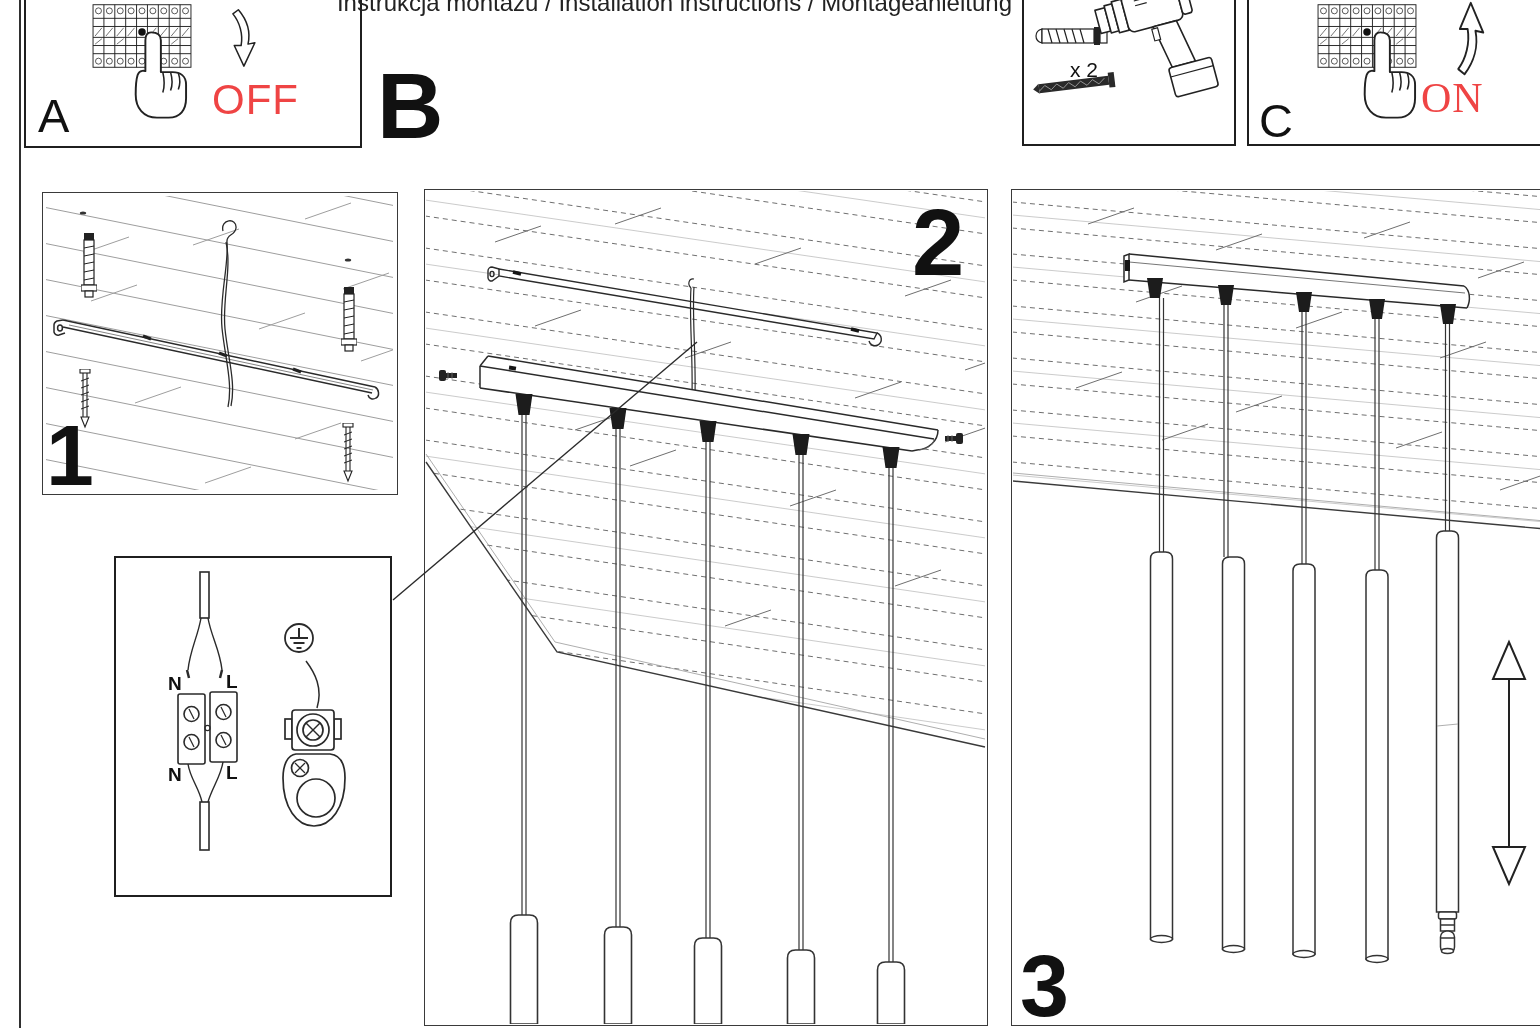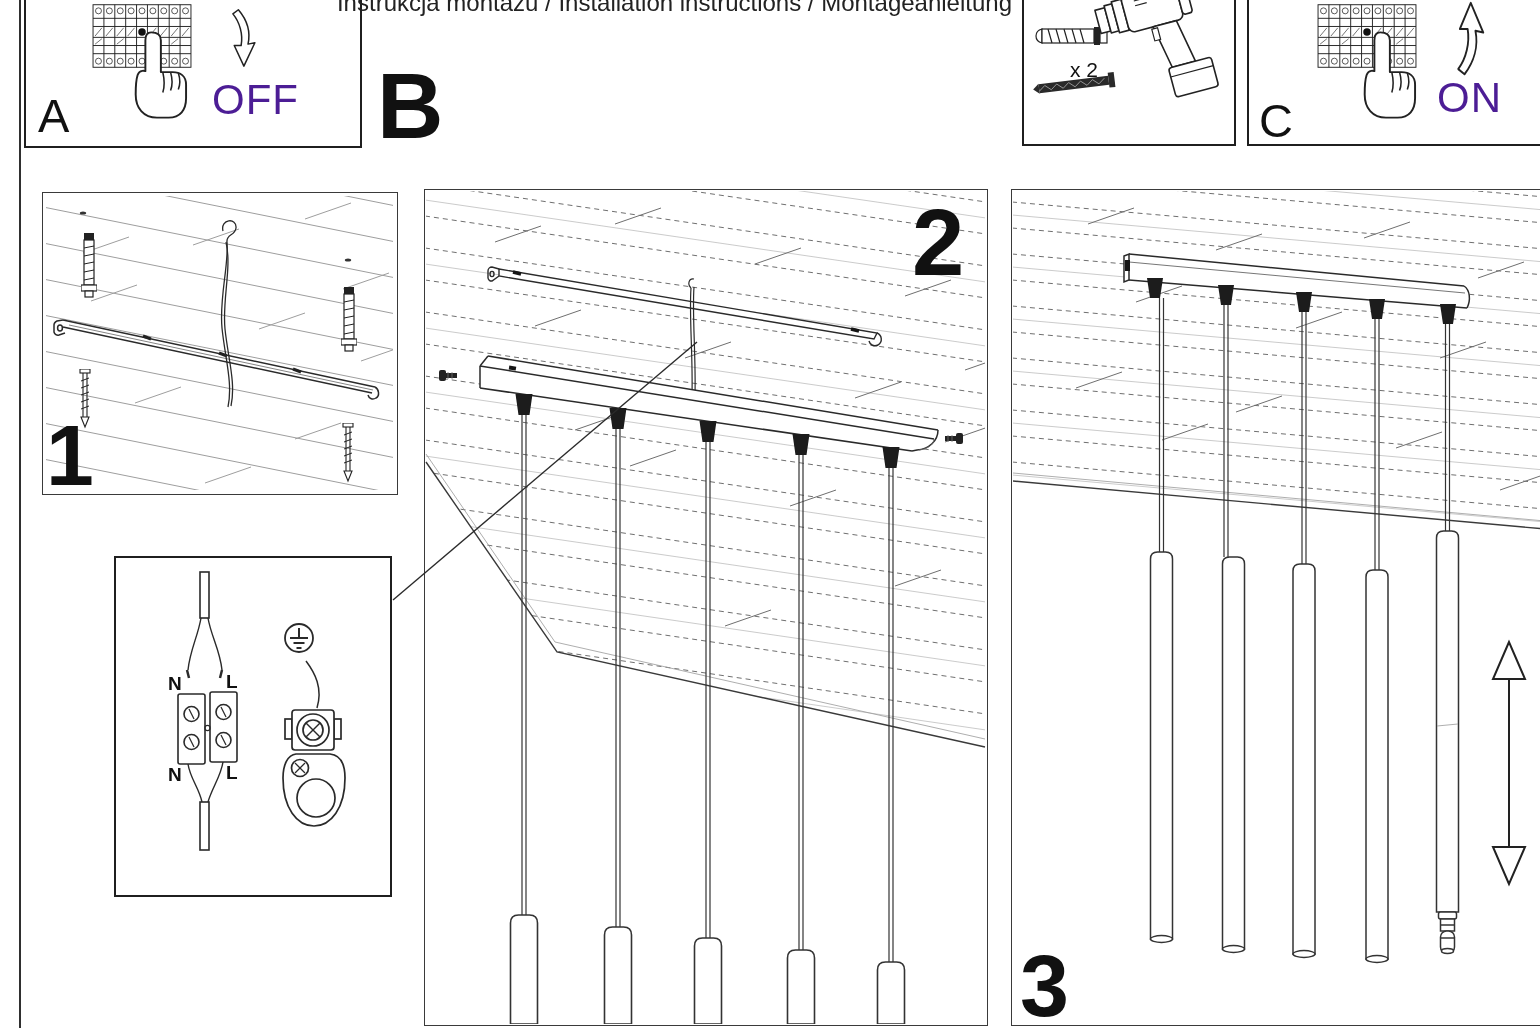--- a/index.html
+++ b/index.html
@@ -2,21 +2,21 @@
 <html><head>
 <meta charset="utf-8">
 <style>
   html,body{margin:0;padding:0;background:#e8e8e8;}
   .page{position:relative;width:1540px;height:1028px;background:#ffffff;overflow:hidden;
         font-family:"Liberation Sans", sans-serif;color:#1a1a1a;}
   .abs{position:absolute;}
   .box{position:absolute;border:2.5px solid #1f1f1f;background:#fff;box-sizing:border-box;}
   .panel{position:absolute;border:1.5px solid #3a3a3a;background:#fff;box-sizing:border-box;}
   .letter{position:absolute;font-size:47px;font-weight:400;color:#111;line-height:1;}
-  .state{position:absolute;font-size:42px;font-weight:400;color:#4c1d95;line-height:1;letter-spacing:1px;}
+  .state{position:absolute;font-size:42px;font-weight:400;color:#ef4444;line-height:1;letter-spacing:1px;}
   .bignum{position:absolute;font-size:90px;font-weight:700;color:#111;line-height:1;}
   .bigB{position:absolute;font-size:92px;font-weight:700;color:#111;line-height:1;}
   .titleline{position:absolute;right:528px;font-size:24px;color:#222;white-space:nowrap;text-align:right;}
   .qty{position:absolute;font-size:21px;color:#111;}
   .wlabel{position:absolute;font-size:19px;font-weight:700;color:#111;line-height:1;}
   .sheet-edge{position:absolute;left:19px;top:0;width:2px;height:1028px;background:#2f2f2f;}
   svg{display:block;}
 </style>
 </head>
 <body>
@@ -172,21 +172,21 @@
 
   <div class="box" style="left:1247px;top:-34px;width:296px;height:180px;border-right:none;">
     <svg width="291" height="175">
       <use href="#breaker" x="42" y="34" width="152" height="68"></use>
       <use href="#hand" x="106" y="62" width="62" height="90"></use>
       <g transform="translate(189,108) scale(0.78,-0.87)">
         <path d="M34,2 C46,16 52,34 48,52 L58,50 L42,84 L28,54 L38,54 C41,38 36,20 26,8 Z" fill="#fff" stroke="#222" stroke-width="2.4" stroke-linejoin="round"></path>
       </g>
     </svg>
     <div class="letter" style="left:10px;top:129px;">C</div>
-    <div class="state" style="left:188px;top:109px;">ON</div>
+    <div class="state" style="left:172px;top:109px;font-family:Liberation Serif, serif;">ON</div>
   </div>
 
   <div class="panel" style="left:42px;top:192px;width:356px;height:303px;">
     <svg width="353" height="300">
       <defs>
           <clipPath id="clipC1">
             <polygon points="3,3 350,3 350,297 3,297"></polygon>
           </clipPath>
         </defs>
       <g id="ceil1" clip-path="url(#clipC1)" stroke="#9e9e9e" stroke-width="1">

